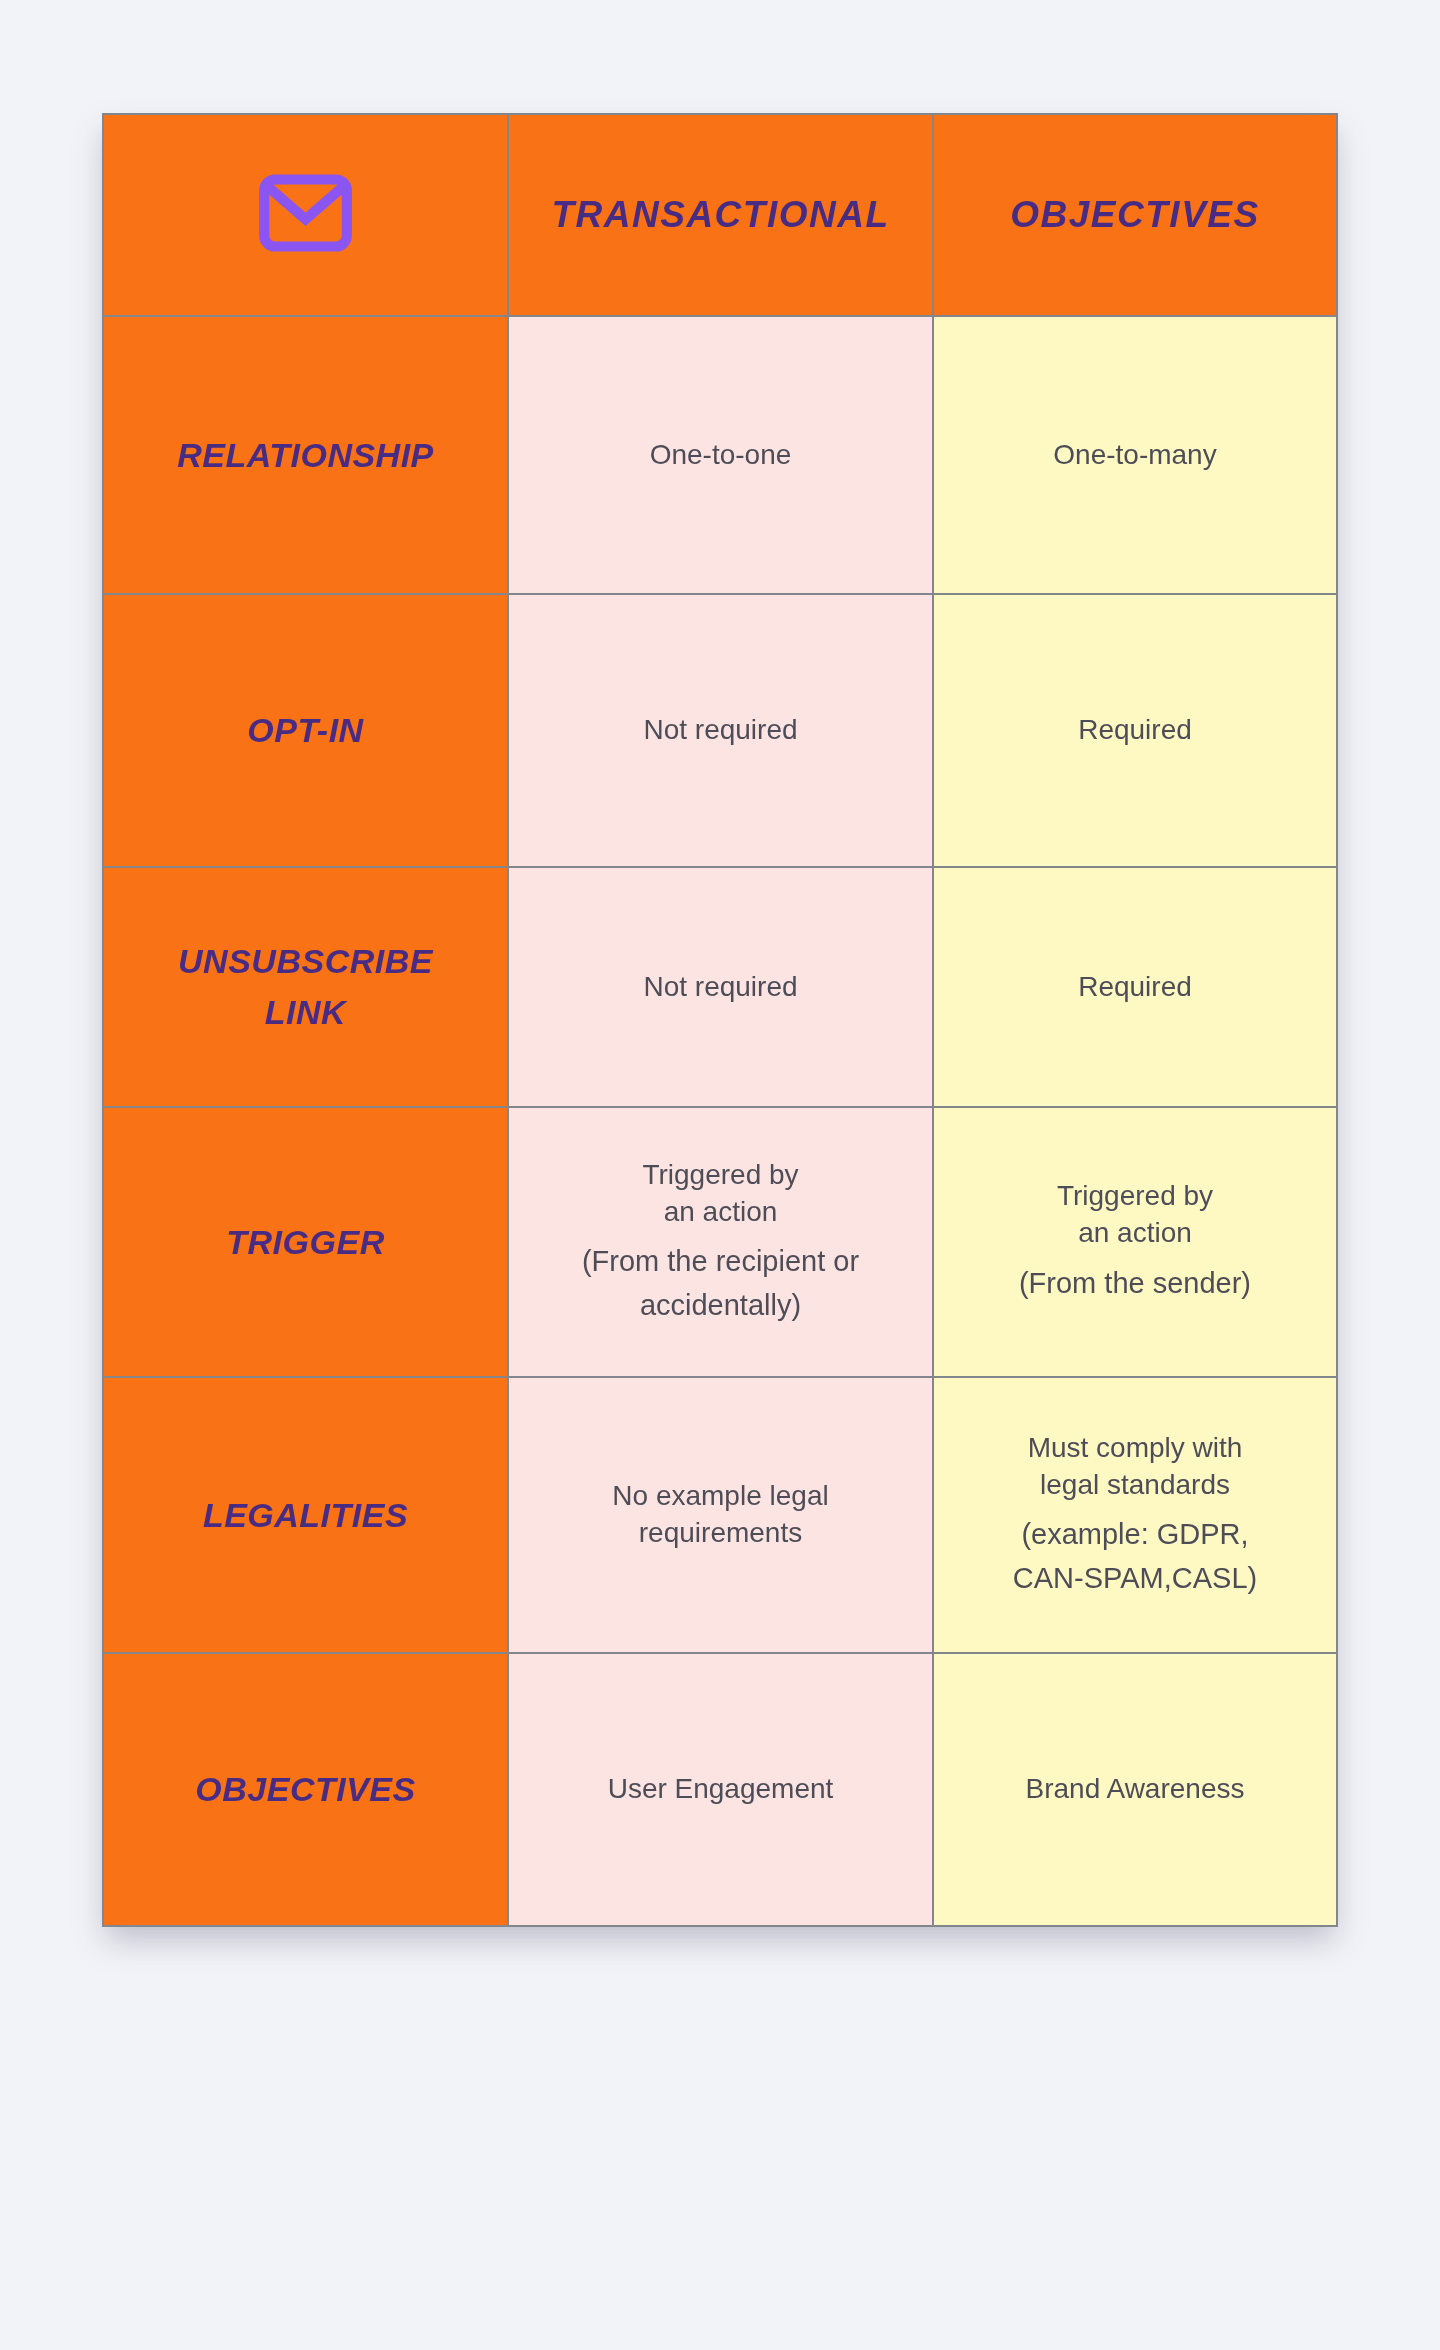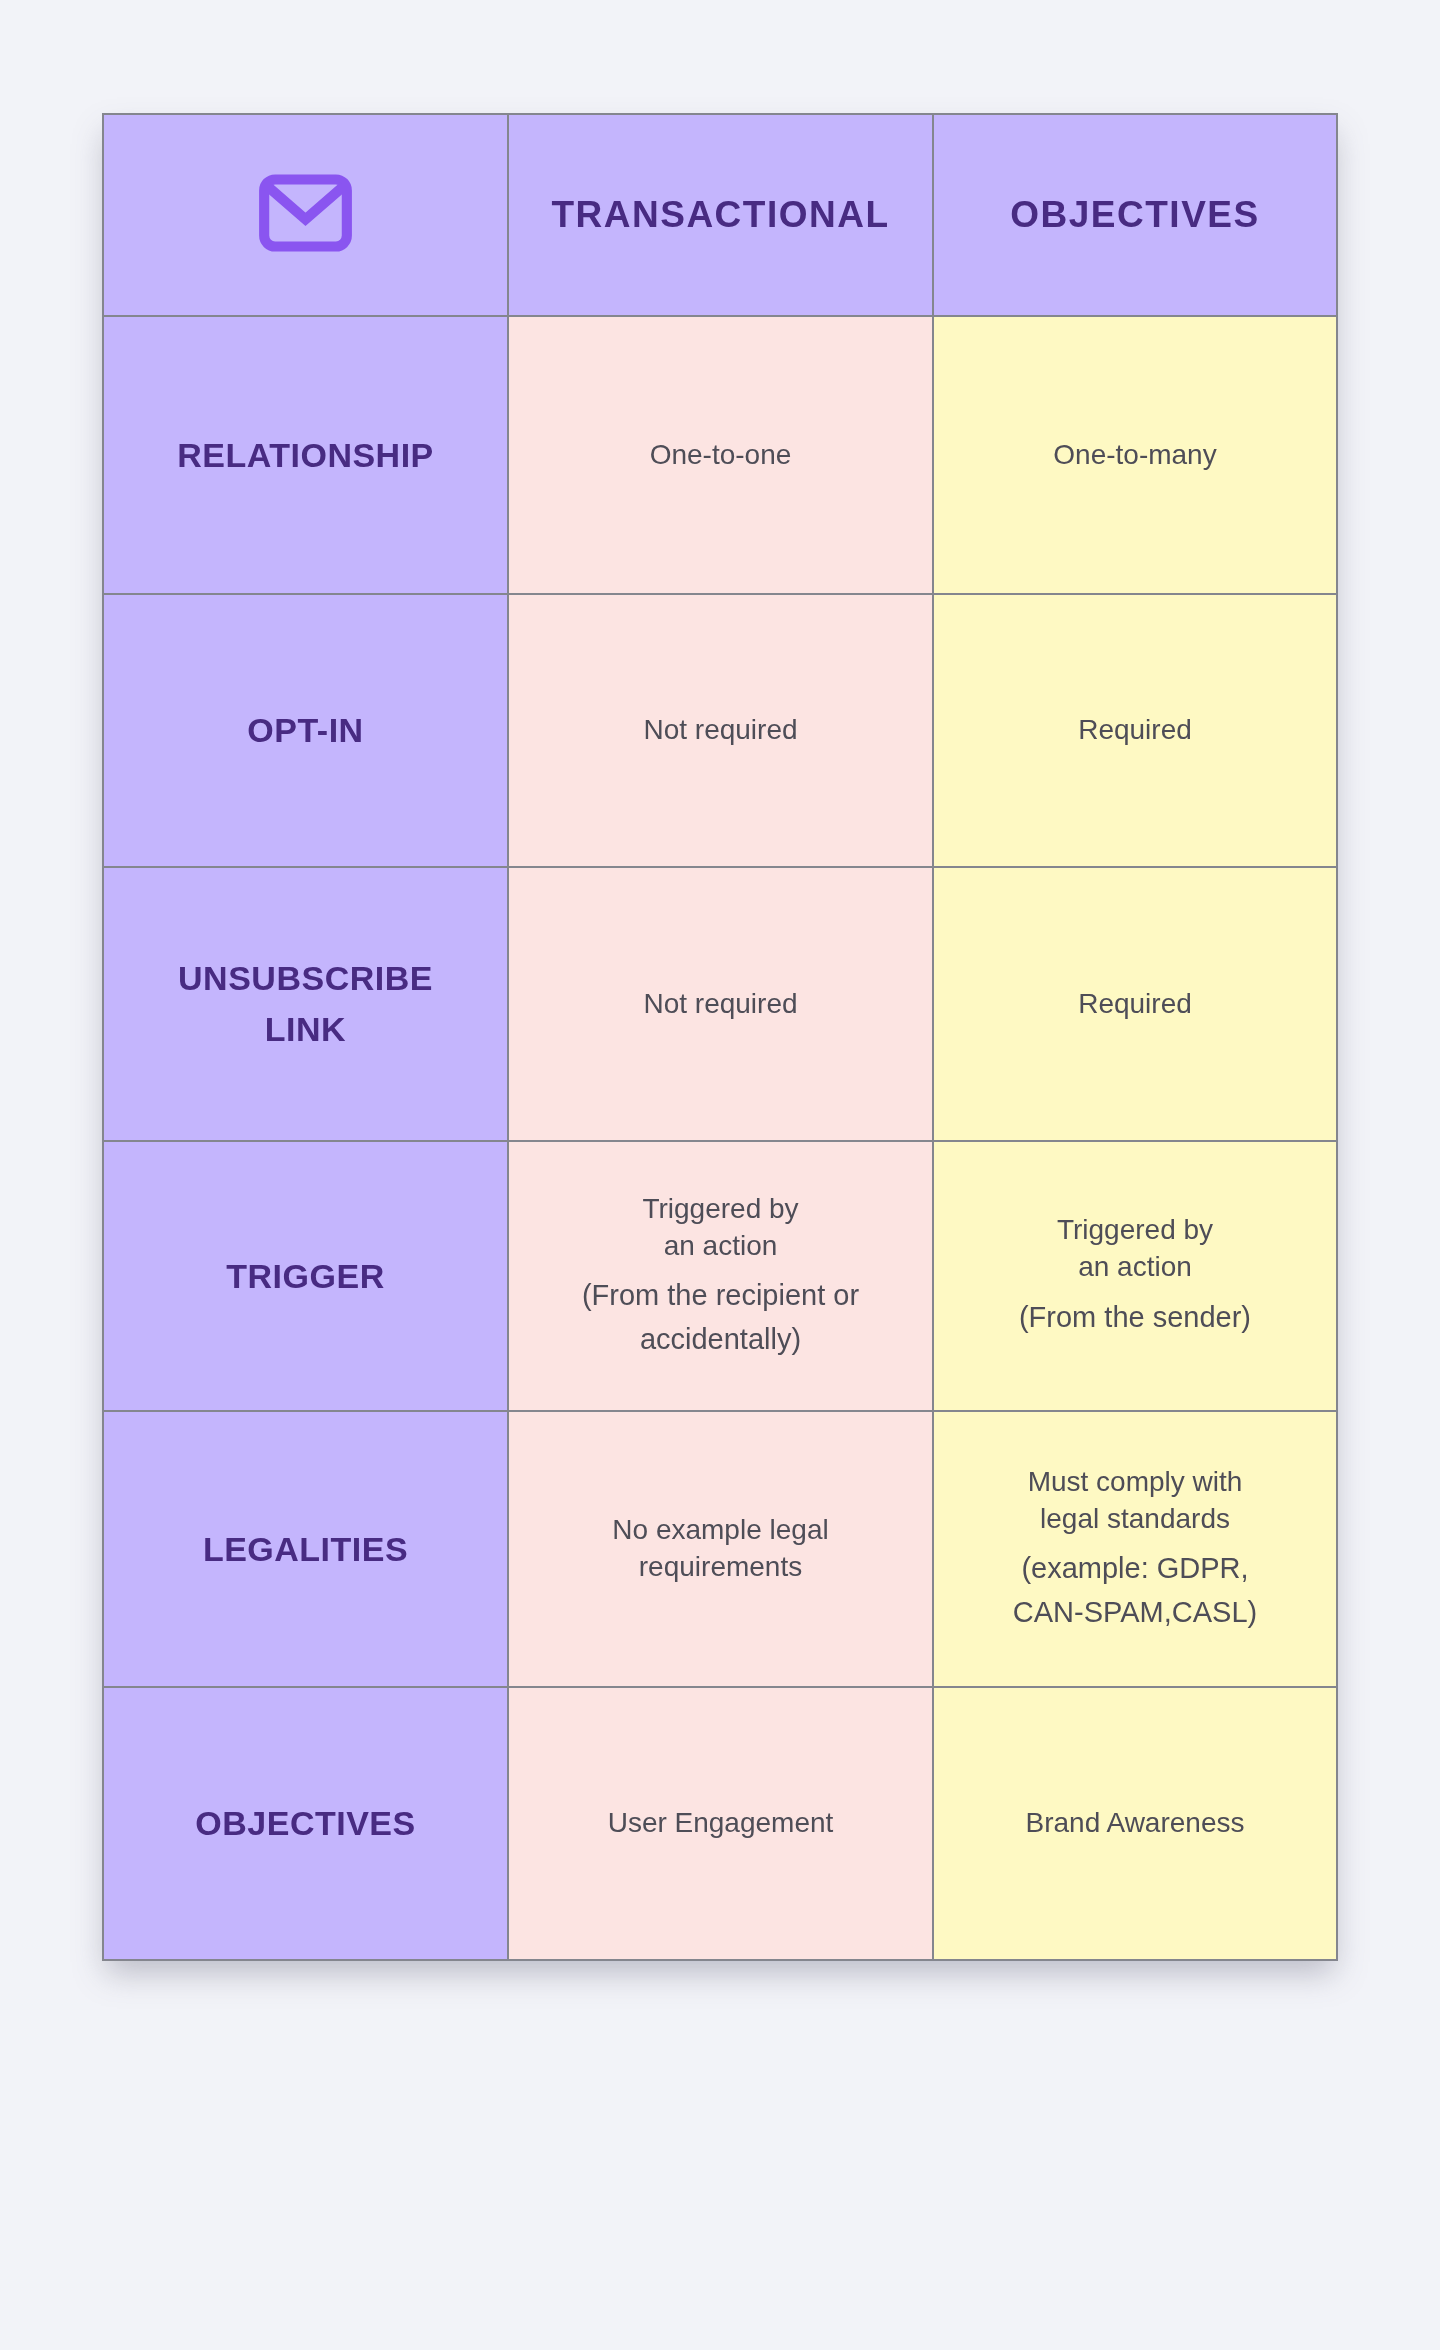--- a/index.html
+++ b/index.html
@@ -29,27 +29,27 @@
     border: 2px solid #84868e;
     text-align: center;
     vertical-align: middle;
     padding: 0 28px;
     overflow: hidden;
   }
   
   table.cmp tr:nth-child(1) { height: 202px; }
   table.cmp tr:nth-child(2) { height: 278px; border-radius: 13px; }
   table.cmp tr:nth-child(3) { height: 273px; }
-  table.cmp tr:nth-child(4) { height: 274px; }
+  table.cmp tr:nth-child(4) { height: 240px; }
   table.cmp tr:nth-child(5) { height: 270px; }
   table.cmp tr:nth-child(6) { height: 276px; }
   table.cmp tr:nth-child(7) { height: 273px; }
   table.cmp tr:nth-child(8) { height: 205px; }
 
-  .bg-lavender { background: #c4b5fd; }
+  .bg-lavender { background: #f97316; font-style: italic; }
   .bg-pink     { background: #fce4e2; }
   .bg-green    { background: #fef9c3; }
 
   .header-label {
     color: #482b82;
     font-weight: bold;
     font-size: 37px;
     letter-spacing: 1.5px;
     white-space: nowrap;
   }

